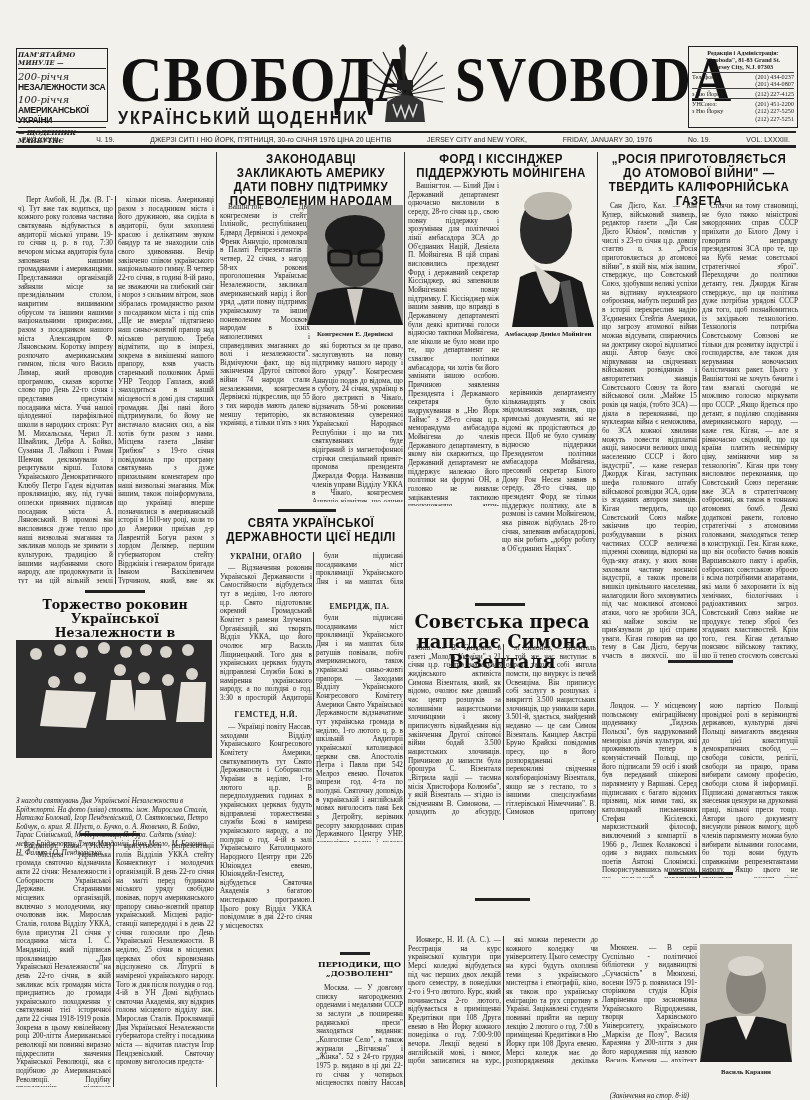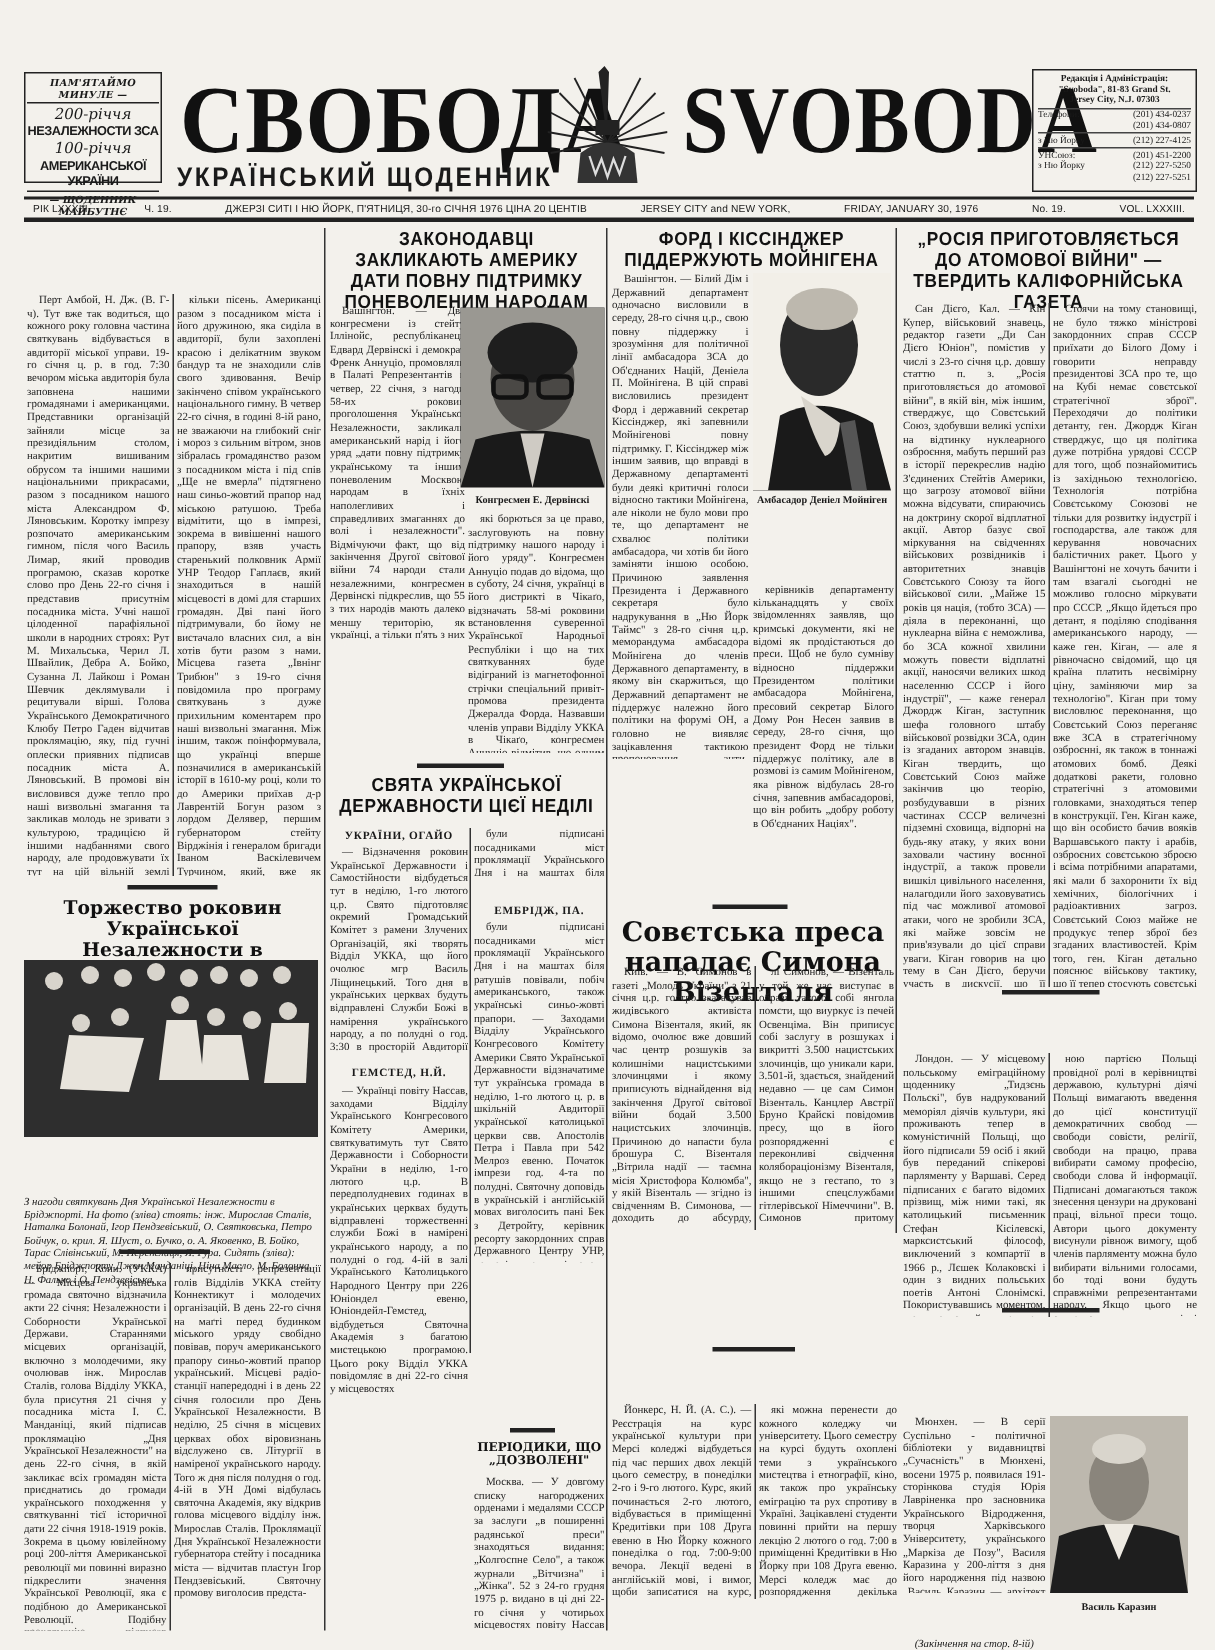--- a/index.html
+++ b/index.html
@@ -1,21 +1,21 @@
 <!DOCTYPE html>
 <html><head>
 <meta charset="utf-8">
 <style>
   * { box-sizing: border-box; margin: 0; padding: 0; }
   html, body { width: 810px; height: 1100px; background: #f4f2ee; overflow: hidden; }
   body { font-family: "DejaVu Serif", serif; color: #1a1a1a; position: relative; }
   .page { position: absolute; left: 0; top: 0; width: 810px; height: 1100px; background: #f3f1ec; }
 
   
-  .left-box { position: absolute; left: 16px; top: 48px; width: 92px; height: 74px; border: 1.5px solid #222; text-align: center; padding: 2px 1px; }
+  .left-box { position: absolute; left: 16px; top: 48px; width: 92px; height: 74px; border: 1.5px solid #222; padding: 2px 1px; }
   .left-box .l1 { font-size: 6.5px; font-weight: bold; font-style: italic; border-bottom: 1px solid #222; padding-bottom: 1px; letter-spacing: .2px; }
   .left-box .l2 { font-size: 10px; font-weight: normal; font-style: italic; line-height: 11px; margin-top: 2px; }
   .left-box .l3 { font-family: "Liberation Sans", sans-serif; font-size: 8.5px; font-weight: bold; line-height: 10px; letter-spacing: -.3px; }
   .left-box .l5 { font-size: 6.5px; font-weight: bold; font-style: italic; border-top: 1px solid #222; margin-top: 2px; padding-top: 1px; }
 
   .title-ua { position: absolute; left: 120px; top: 50px; font-family: "Liberation Serif", serif; font-weight: bold; font-size: 64px; letter-spacing: 1px; transform: scaleX(0.92); transform-origin: left; line-height: 60px; color: #111; }
   .title-lat { position: absolute; left: 455px; top: 50px; font-family: "Liberation Serif", serif; font-weight: bold; font-size: 64px; letter-spacing: 1px; transform: scaleX(0.86); transform-origin: left; line-height: 60px; color: #111; }
   .sub-ua { position: absolute; left: 118px; top: 108px; font-family: "Liberation Sans", sans-serif; font-size: 18px; font-weight: bold; letter-spacing: 2px; transform: scaleX(.9); transform-origin: left; }
   .sub-en { position: absolute; left: 470px; top: 108px; font-family: "Liberation Sans", sans-serif; font-size: 18px; font-weight: bold; font-style: italic; letter-spacing: 7px; }
 

